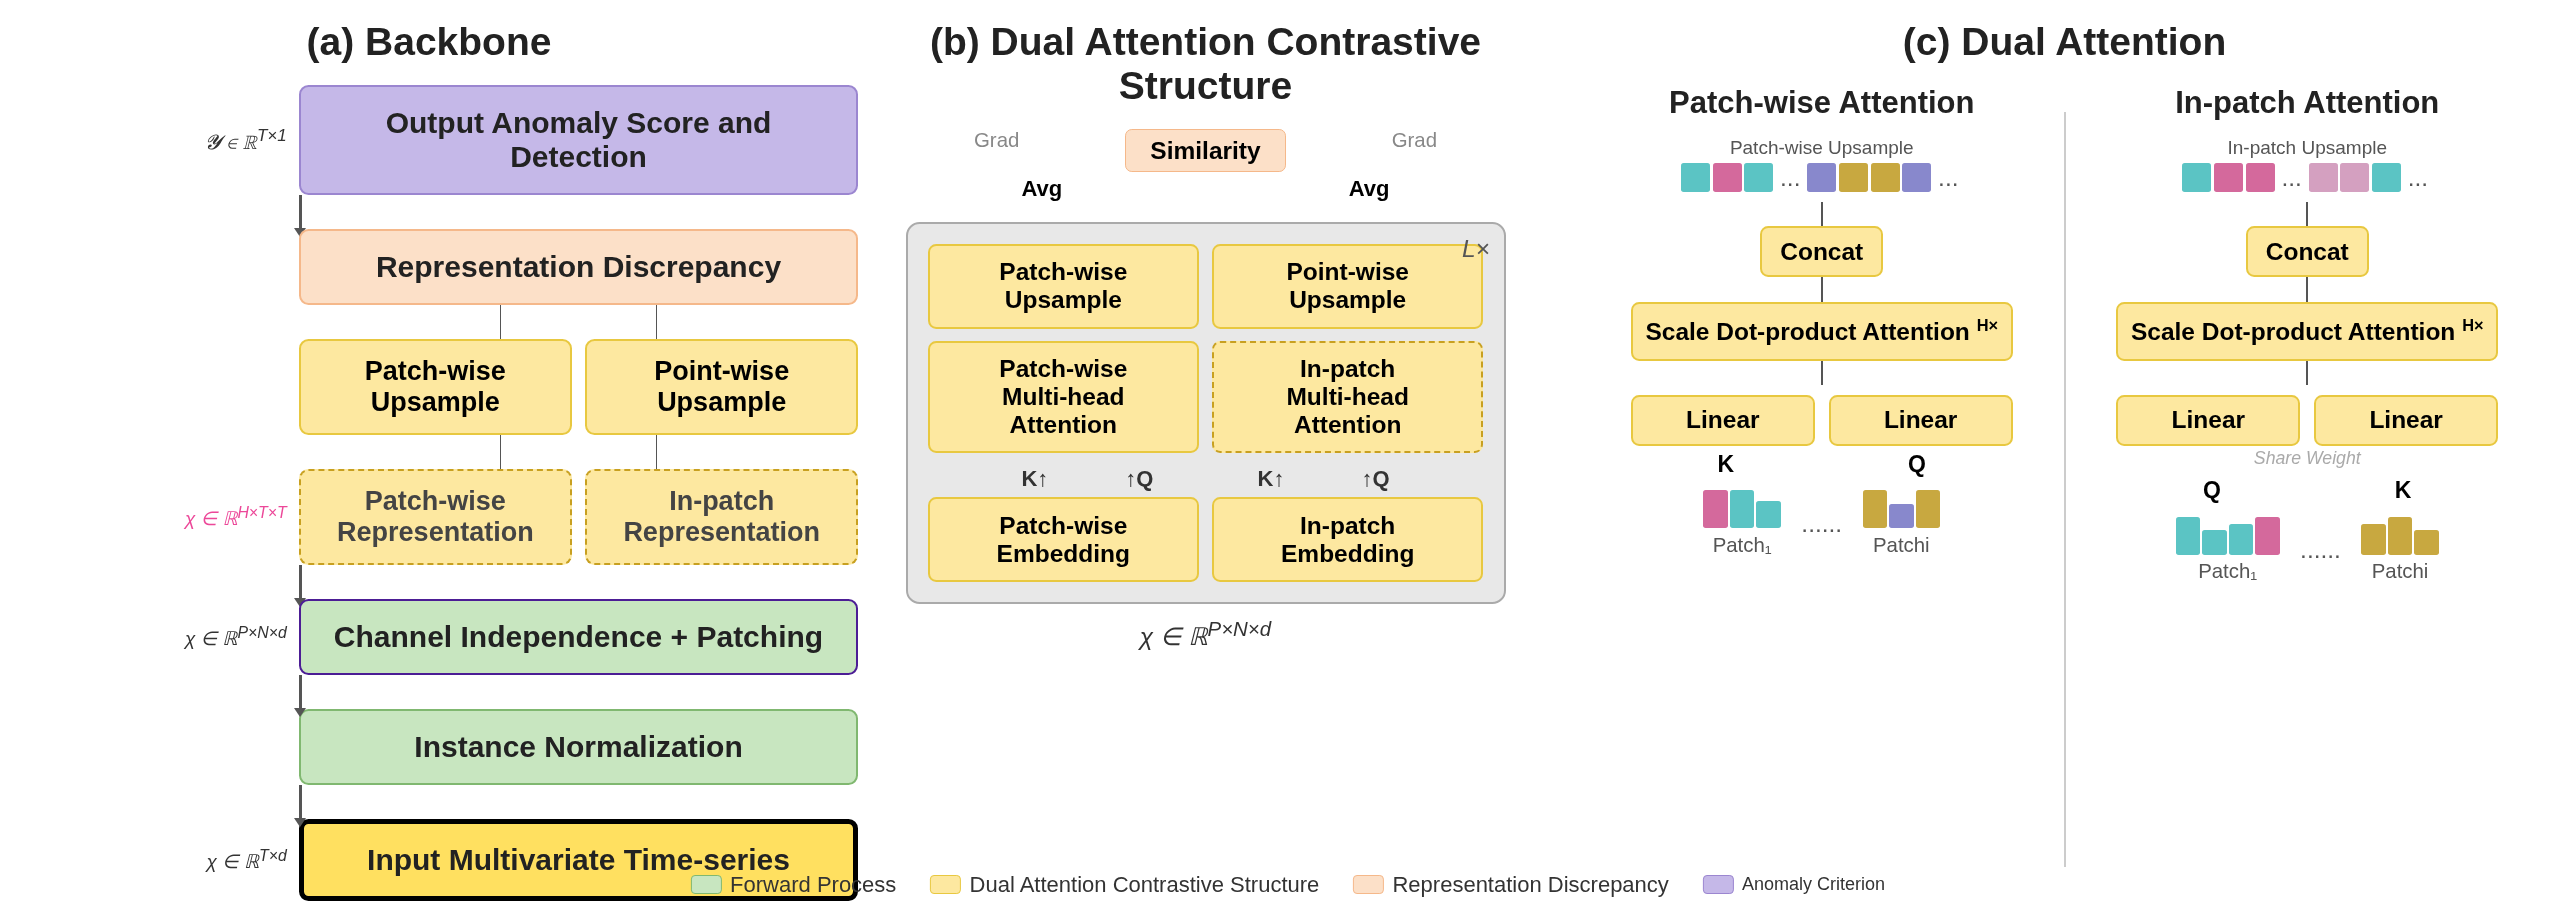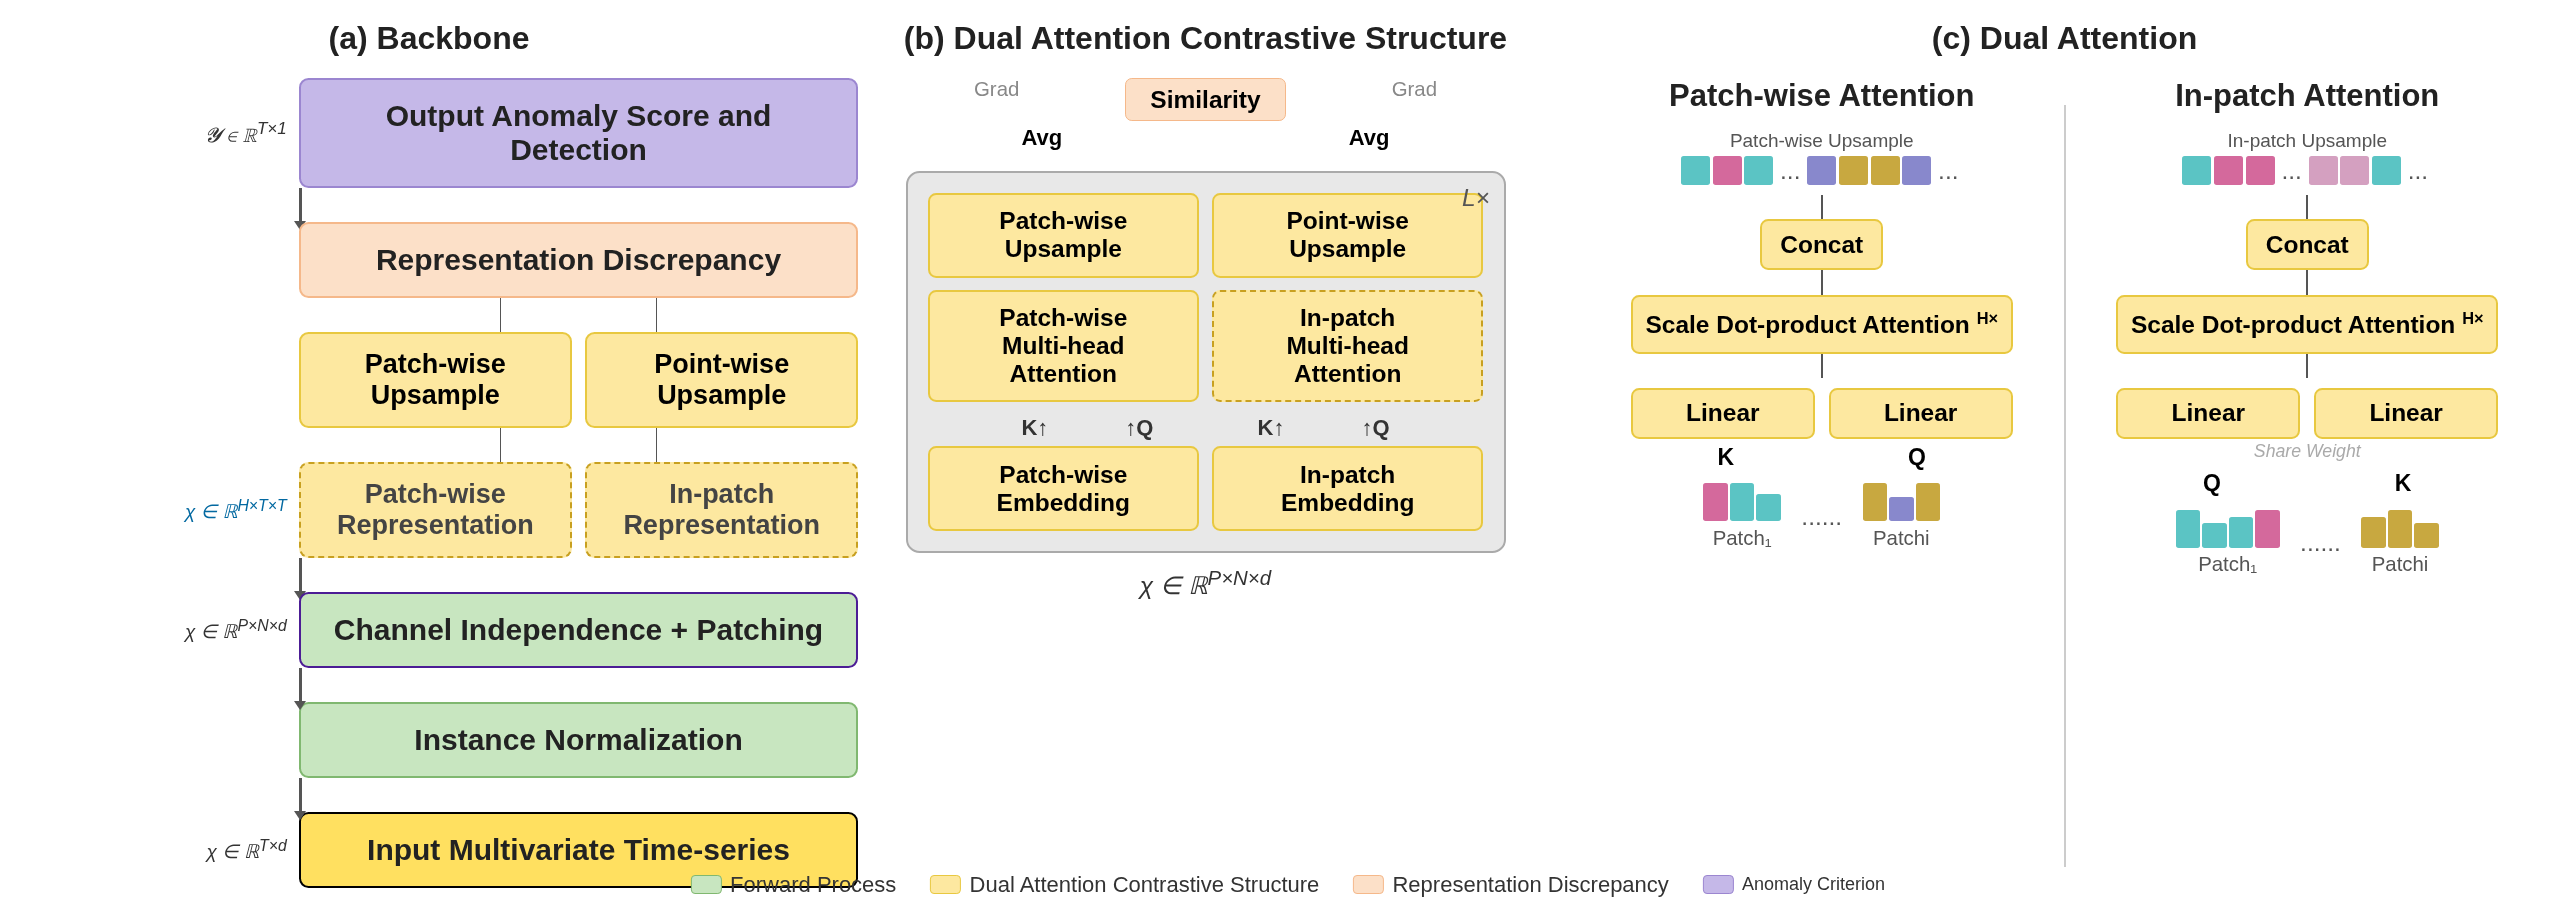--- a/index.html
+++ b/index.html
@@ -13,21 +13,21 @@
     }
     .main-container {
       display: flex;
       width: 100%;
       height: 100%;
       padding: 20.4px 27px;
     }
 
     
     .section-title {
-      font-size: 32px;
+      font-size: 39px;
       font-weight: bold;
       text-align: center;
       margin-bottom: 20.4px;
       color: #222;
     }
 
     
     .backbone-section {
       width: 804px;
       position: relative;
@@ -102,21 +102,21 @@
       border-radius: 9.5px;
       width: 559px;
       text-align: center;
       font-size: 30px;
       font-weight: 600;
       padding: 19px 13.6px;
       color: #222;
     }
     .bb-input {
       background: #ffe060;
-      border: 2px solid #000000;
+      border: 5px solid #000000;
       border-radius: 9.5px;
       width: 559px;
       text-align: center;
       font-size: 30px;
       font-weight: 600;
       padding: 19px 13.6px;
       color: #222;
     }
 
     .arrow-down {
@@ -368,21 +368,21 @@
               <div class="bb-dual-box">Point-wise<br>Upsample</div>
             </div>
           </div>
 
           <div style="height:34px; margin-left:136px; display:flex; width:559px; justify-content:space-around; position:relative;">
             <div style="width:1.4px; height:34px; background:#555; margin-left:123px;"></div>
             <div style="width:1.4px; height:34px; background:#555; margin-right:123px;"></div>
           </div>
 
           <div style="display:flex; align-items:center; width:100%; position:relative;">
-            <div style="width:136px; font-size:19px; font-style:italic; color:#0369a1; text-align:right; padding-right:12.3px;">
+            <div style="width:136px; font-size:19px; font-style:italic; color:#ec4899; text-align:right; padding-right:12.3px;">
               <span>χ ∈ ℝ<sup>H×T×T</sup></span>
             </div>
             <div class="bb-repr-row">
               <div class="bb-repr-box">Patch-wise<br>Representation</div>
               <div class="bb-repr-box">In-patch<br>Representation</div>
             </div>
           </div>
 
           <div class="arrow-down" style="margin-left:136px;"></div>
 

